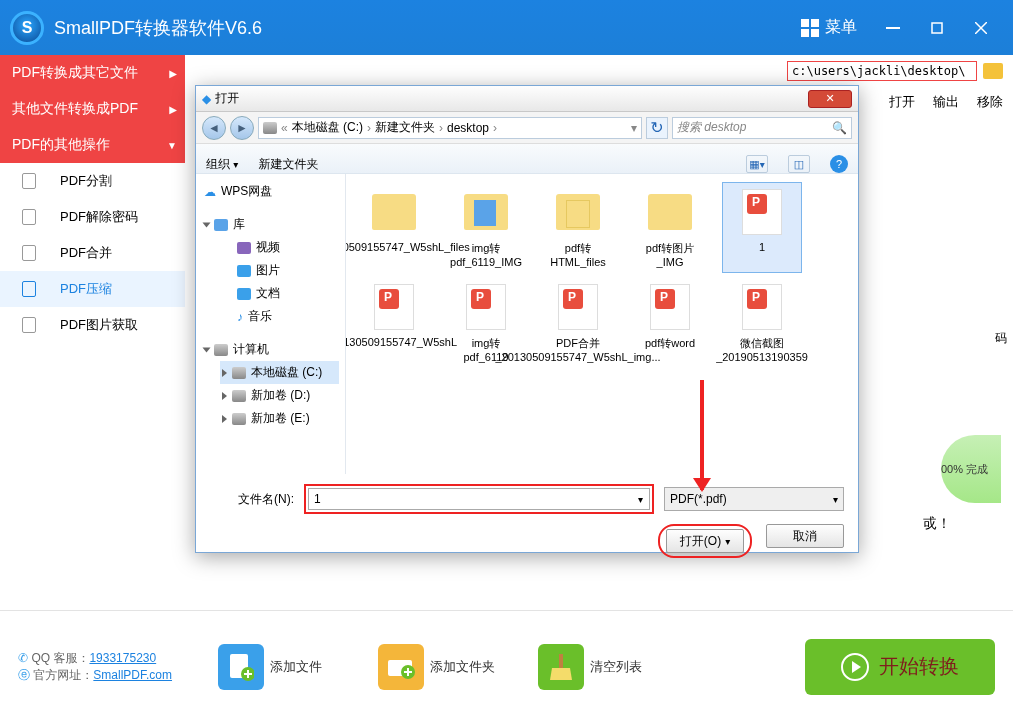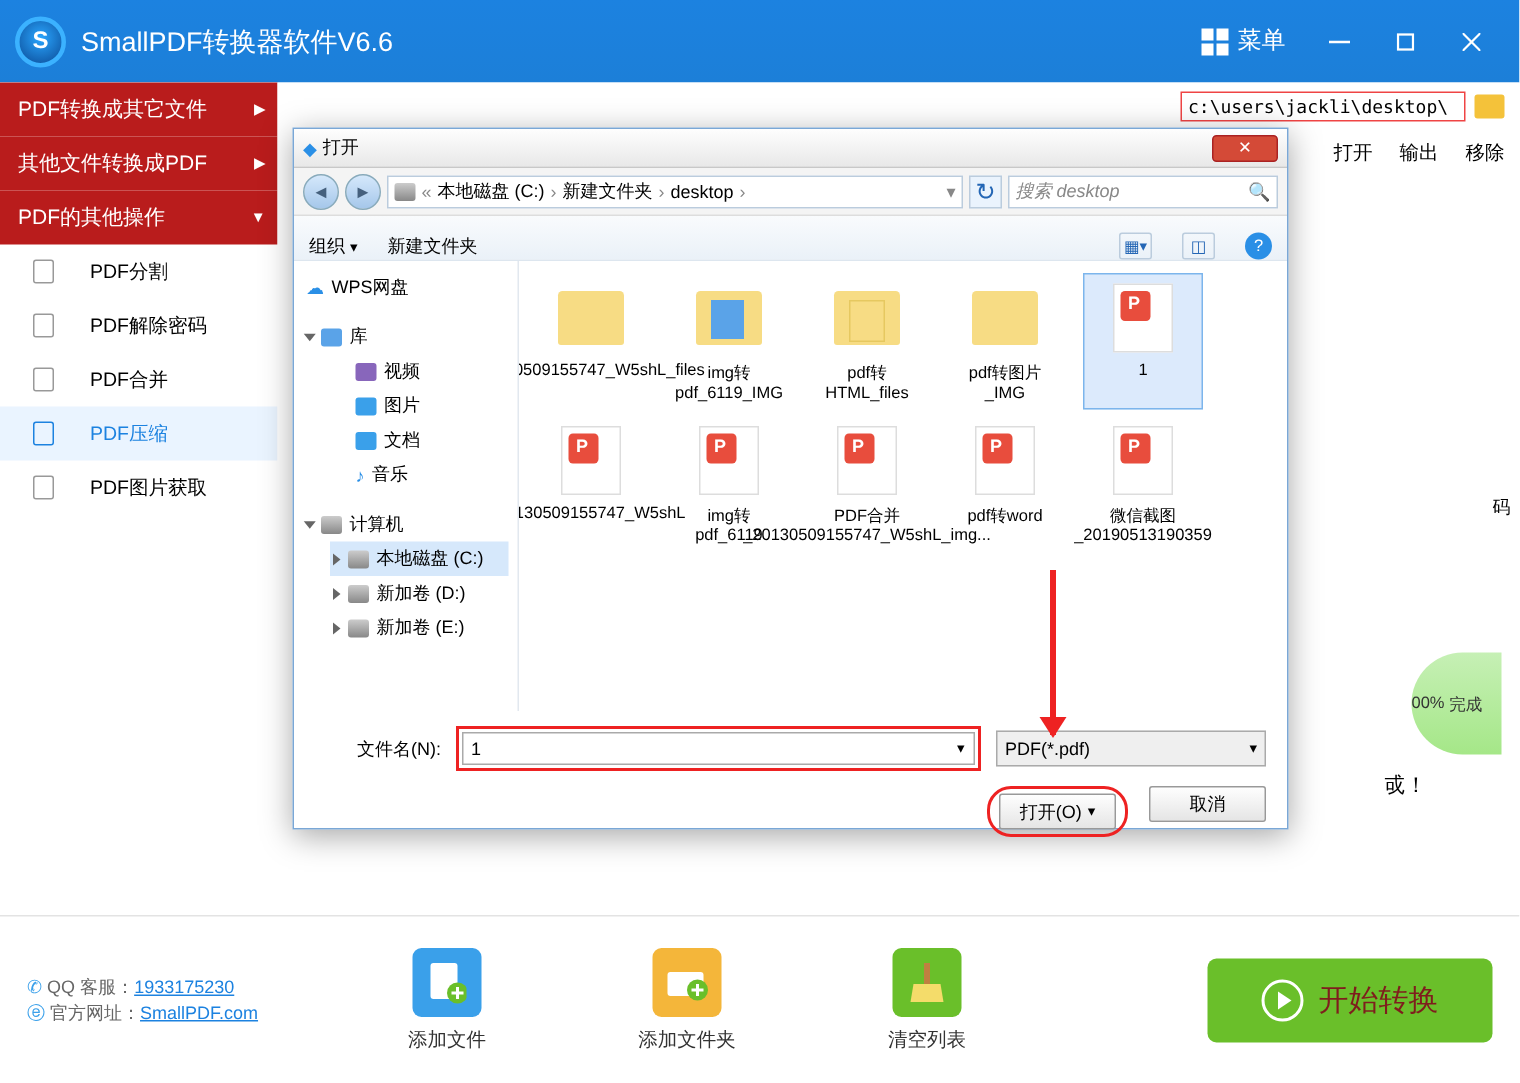--- a/index.html
+++ b/index.html
@@ -12,21 +12,21 @@
 .titlebar-spacer { flex: 1; }
 .menu-btn { display: flex; align-items: center; gap: 6px; font-size: 16px; padding: 0 14px; }
 .grid-icon { display: inline-grid; grid-template-columns: 8px 8px; grid-template-rows: 8px 8px; gap: 2px; }
 .grid-icon span { background: #fff; }
 .win-btn { width: 44px; height: 30px; display: flex; align-items: center; justify-content: center; color: #fff; font-size: 14px; }
 .win-btn svg { stroke: #fff; }
 
 
 .content { display: flex; height: 555px; }
 .sidebar { width: 185px; background: #fff; }
-.side-cat { height: 36px; background: #b91c1c; color: #fff; display: flex; align-items: center; padding-left: 12px; font-size: 14px; position: relative; }
+.side-cat { height: 36px; background: #ef4444; color: #fff; display: flex; align-items: center; padding-left: 12px; font-size: 14px; position: relative; }
 .side-cat .arrow { position: absolute; right: 8px; }
 .side-item { height: 36px; display: flex; align-items: center; padding-left: 22px; font-size: 13px; gap: 24px; }
 .side-item.active { color: #1c82e0; background: #eaf4ff; }
 .side-ico { width: 14px; height: 16px; border: 1.5px solid #999; border-radius: 2px 2px 2px 2px; position: relative; }
 .side-item.active .side-ico { border-color: #1c82e0; }
 
 
 .main { flex: 1; position: relative; background: #fff; }
 .path-row { position: absolute; top: 6px; right: 10px; display:flex; align-items:center; gap:6px; }
 .path-input { width: 190px; height: 20px; border: 1px solid #ef4444; font-size: 12px; font-family: monospace; padding: 0 4px; }
@@ -34,21 +34,21 @@
 .right-actions { position: absolute; top: 38px; right: 10px; display: flex; gap: 18px; font-size: 13px; }
 
 
 .status-circle { position: absolute; top: 380px; right: 12px; width: 60px; height: 68px; border-radius: 40px 0 0 40px; background: linear-gradient(#c6f0b5,#a5e788); display: flex; align-items:center; justify-content:flex-start; font-size:11px; color:#333; overflow:hidden;}
 .exclaim { position: absolute; top: 460px; right: 62px; font-size: 14px; }
 
 
 .bottom { height: 112px; border-top: 1px solid #e3e3e3; display: flex; align-items: center; padding: 0 18px; }
 .qq-block { width: 200px; font-size: 12px; color: #666; }
 .qq-block a { color: #1c82e0; text-decoration: underline; }
-.bot-btn { width: 160px; display: flex; flex-direction: column; align-items: center; gap: 6px; font-size: 13px; color: #333; }
+.bot-btn { width: 160px; display: flex; flex-direction: row; align-items: center; gap: 6px; font-size: 13px; color: #333; }
 .bot-icon { width: 46px; height: 46px; border-radius: 6px; display:flex; align-items:center; justify-content:center;}
 .start-btn { margin-left: auto; width: 190px; height: 56px; background: #6abf2a; border-radius: 6px; color: #7f1d1d; font-size: 20px; display: flex; align-items: center; justify-content: center; gap: 10px; }
 .play-circle { width: 28px; height: 28px; border: 2px solid #fff; border-radius: 50%; display:flex; align-items:center; justify-content:center; }
 .play-tri { width:0; height:0; border-left:9px solid #fff; border-top:6px solid transparent; border-bottom: 6px solid transparent; margin-left:3px;}
 
 
 .dialog { position: absolute; left: 195px; top: 85px; width: 664px; height: 468px; background: #fff; border: 1px solid #7aa7d6; box-shadow: 0 4px 20px rgba(0,0,0,.35); }
 .dlg-title { height: 26px; background: linear-gradient(#fefefe,#e8e8e8); border-bottom: 1px solid #c8c8c8; display: flex; align-items: center; padding: 0 6px; font-size: 12px; }
 .dlg-title .spacer { flex:1; }
 .dlg-close { width: 44px; height: 18px; background: #d44a37; border-radius: 3px; border: 1px solid #a22; display: flex; align-items: center; justify-content: center; color:#fff; font-size:11px;}

